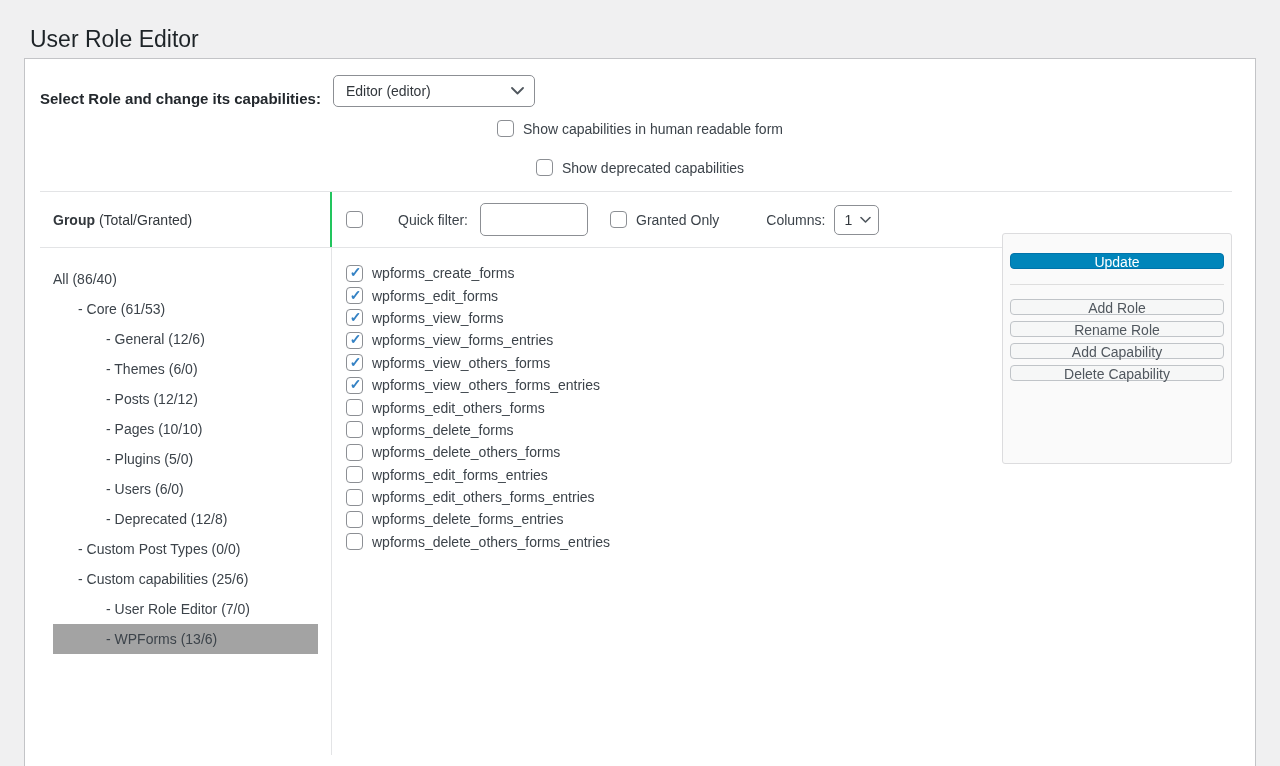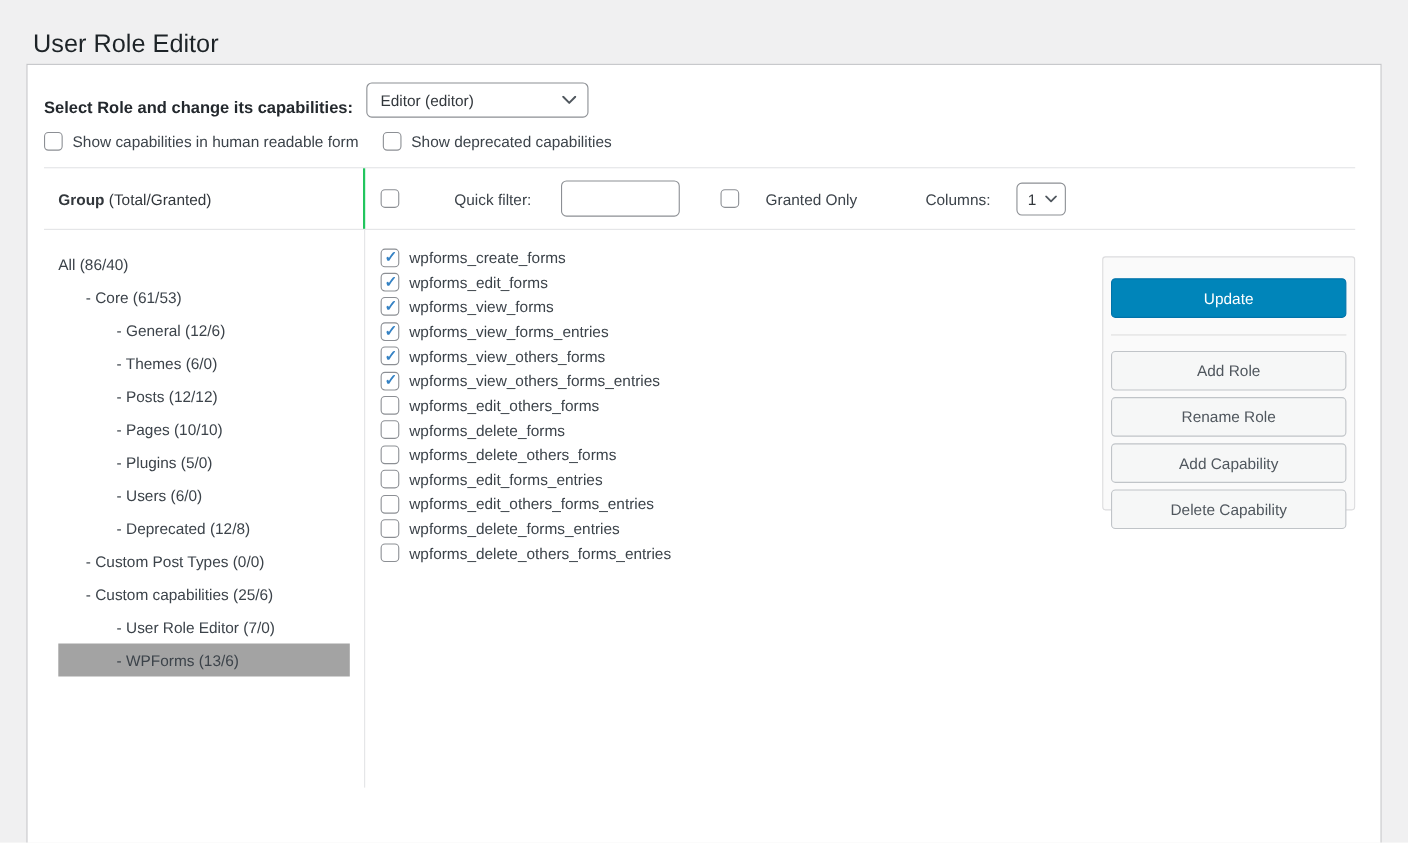--- a/index.html
+++ b/index.html
@@ -37,31 +37,31 @@
   .cb {
     display:inline-flex; width:17px; height:17px; flex:0 0 17px;
     border:1.5px solid #8c8f94; border-radius:4px; background:#fff;
     align-items:center; justify-content:center; cursor:pointer; position:relative;
   }
   .cb.checked::after {
     content:"\2713"; color:#3582c4; font-weight:900; font-size:14px;
     line-height:1; transform:translate(1px,-1px);
   }
   
-  .options-row { display:flex; align-items:center; padding:13px 15px 15px 15px; gap:22px; }
+  .options-row { display:flex; align-items:center; padding:13px 15px 15px 15px; gap:22px;flex-direction:column; }
   .opt { display:flex; align-items:center; gap:9px; font-size:14px; color:#3c434a; }
   .divider { border-top:1px solid #e3e4e6; margin:0 23px 0 15px; }
   
   .filter-row { display:flex; height:55px; }
   .filter-left {
     width:307px; flex:0 0 307px; border-right:2px solid #22c55e;
     display:flex; align-items:center; padding-left:28px; font-size:14px; color:#32373c;
   }
   .filter-left b { font-weight:700; }
-  .filter-right { flex:1; display:flex; align-items:center; padding-left:14px;gap:15px; }
+  .filter-right { flex:1; display:flex; align-items:center; padding-left:14px; }
   .qf-label { font-size:14px; margin-left:35px; color:#3c434a; }
   .qf-input {
     width:108px; height:33px; margin-left:12px;
     border:1px solid #8c8f94; border-radius:5px; background:#fff;
     font-family:"Liberation Sans", sans-serif; font-size:14px; padding:0 8px; color:#32373c; outline:none;
   }
   .granted-cb { margin-left:22px; }
   .granted-label { font-size:14px; margin-left:9px; color:#3c434a; }
   .cols-label { font-size:14px; margin-left:47px; margin-right:9px; color:#3c434a; }
   
@@ -79,21 +79,21 @@
   .caps { list-style:none; }
   .caps li { display:flex; align-items:center; height:22.4px; }
   .caps .cap-label { font-size:14px; margin-left:9px; color:#3c434a; }
   
   .action-panel {
     position:absolute; right:23px; top:174px; width:230px; height:231px;
     background:#fafafa; border:1px solid #dcdcde; border-radius:3px;
     padding:19px 7px 0 7px;
   }
   .btn {
-    display:block; width:100%; height:36px; border-radius:4px;
+    display:block; width:100%; height:16px; border-radius:4px;
     font-family:"Liberation Sans", sans-serif; font-size:14px; cursor:pointer;
   }
   .btn-primary { background:#0085ba; border:1px solid #0073aa; color:#fff; }
   .panel-sep { border-top:1px solid #dedede; margin:15px 0 14px 0; }
   .btn-secondary {
     background:#f6f7f7; border:1px solid #c0c4c8; color:#50575e; margin-bottom:6px;
   }
 </style>
 </head>
 <body>

